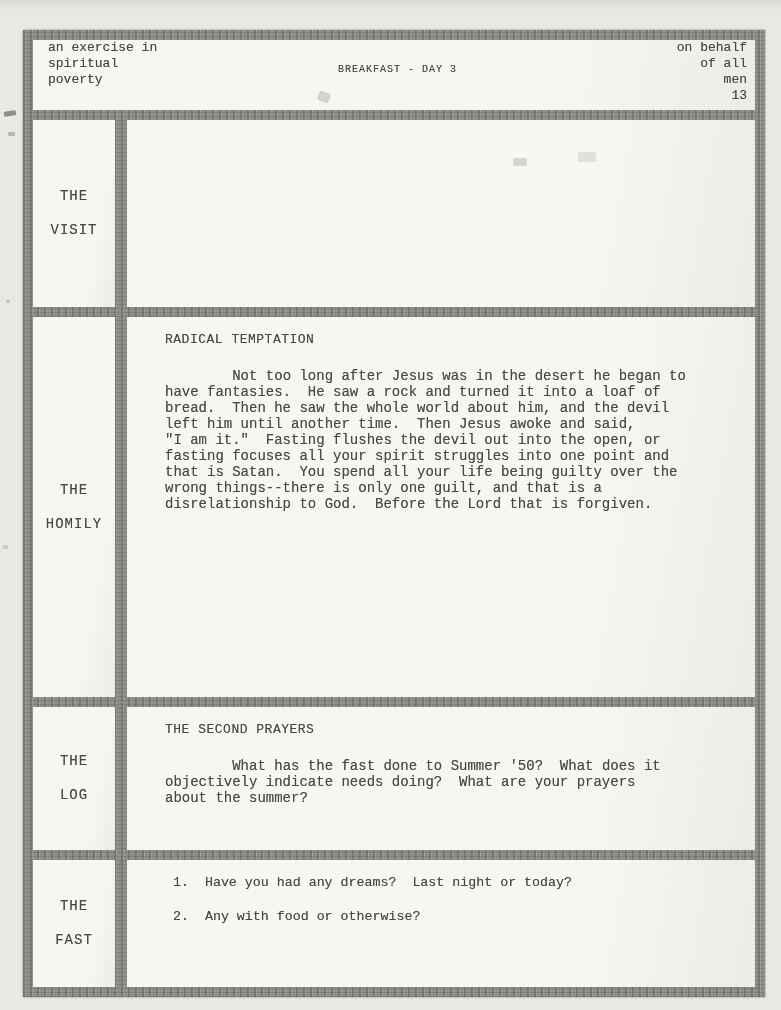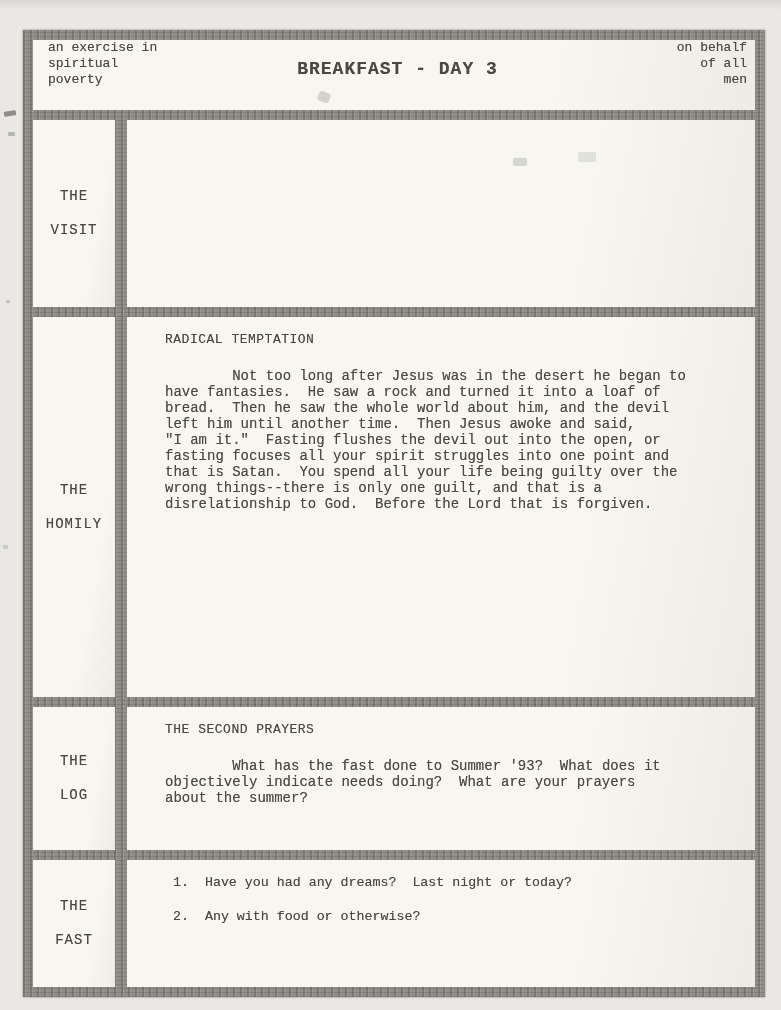--- a/index.html
+++ b/index.html
@@ -51,24 +51,23 @@
     grid-template-columns: 1fr auto 1fr;
     padding: 0 8px 2px 15px;
   }
   .header-left {
     white-space: pre-line;
     font-size: 13px; line-height: 16px;
     text-align: left;
   }
   .header-center {
     align-self: center;
-    font-size: 18px;
+    font-size: 10px;
     letter-spacing: 1px;
     padding-bottom: 10px;
-    font-weight: bold;
   }
   .header-right {
     text-align: right;
     font-size: 13px; line-height: 16px;
   }
   .header-right .motto { white-space: pre-line; text-align: right; }
 
   
   .label-cell {
     display: flex;
@@ -133,20 +132,21 @@
 
     <div class="cell header-cell">
       <div class="header-left">an exercise in
 spiritual
 poverty</div>
       <div class="header-center">BREAKFAST - DAY 3</div>
       <div class="header-right">
         <div class="motto">on behalf
 of all
 men</div>
+        <div class="page-num">13</div>
       </div>
     </div>
 
     <div class="cell label-cell">
       <span class="label-text">THE
 
 VISIT</span>
     </div>
     <div class="cell content-cell">
       <div class="section-heading"></div>
@@ -171,21 +171,21 @@
 disrelationship to God.  Before the Lord that is forgiven.</div>
     </div>
 
     <div class="cell label-cell">
       <span class="label-text">THE
 
 LOG</span>
     </div>
     <div class="cell content-cell">
       <div class="section-heading">THE SECOND PRAYERS</div>
-      <div class="section-body">        What has the fast done to Summer '93?  What does it
+      <div class="section-body">        What has the fast done to Summer '50?  What does it
 objectively indicate needs doing?  What are your prayers
 about the summer?</div>
     </div>
 
     <div class="cell label-cell">
       <span class="label-text">THE
 
 FAST</span>
     </div>
     <div class="cell content-cell">

